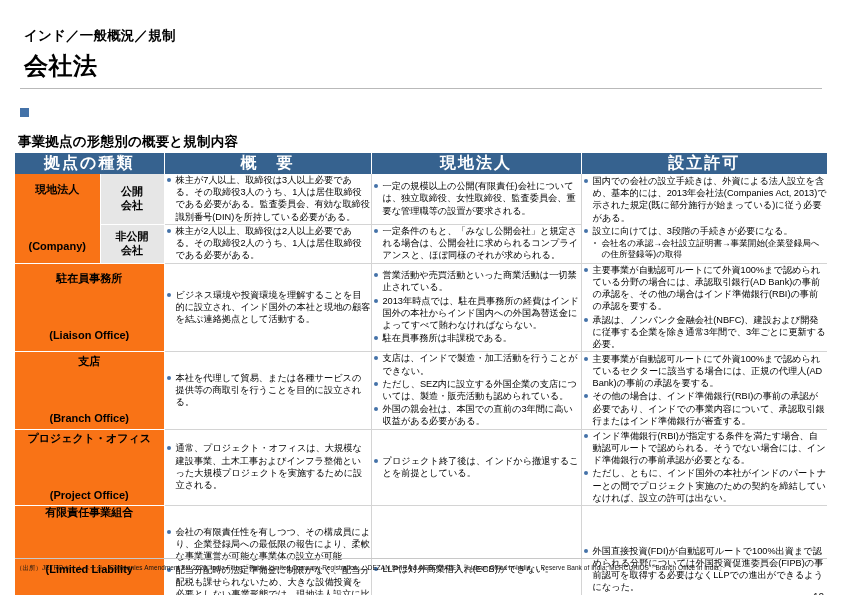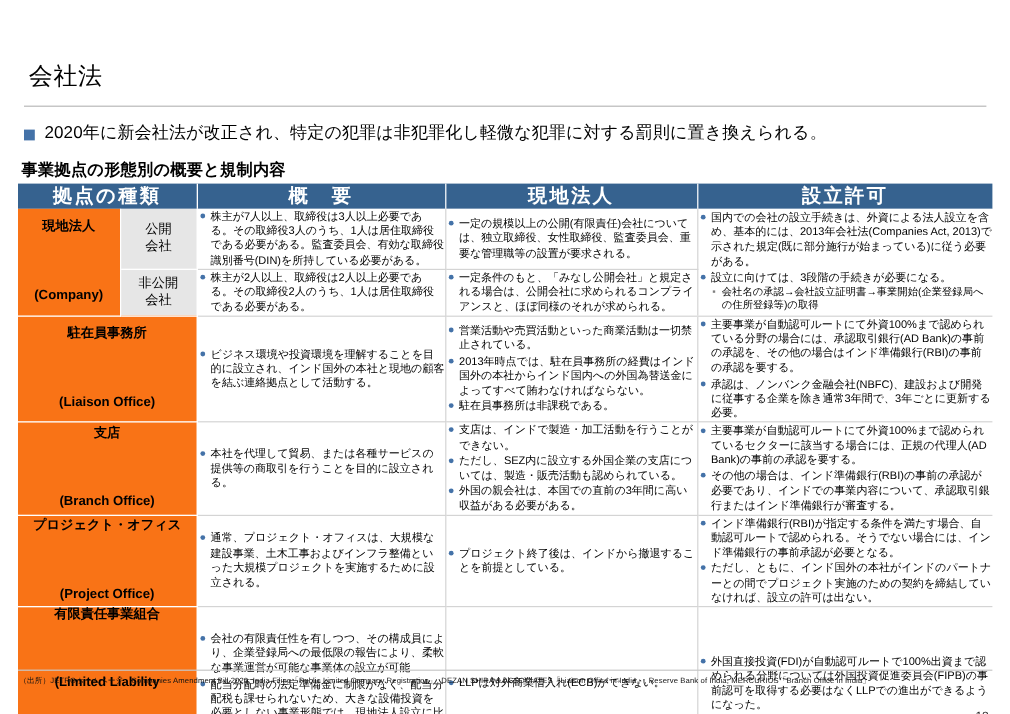--- a/index.html
+++ b/index.html
@@ -30,22 +30,22 @@
     font-size: 13.5px;
     font-weight: bold;
     letter-spacing: 0.2px;
     color: #000;
     white-space: nowrap;
   }
   .page-title {
     position: absolute;
     left: 24px;
     top: 50px;
-    font-size: 20px;
-    font-weight: normal;
+    font-size: 24px;
+    font-weight: bold;
     letter-spacing: 0.5px;
     color: #000;
     white-space: nowrap;
   }
   .title-rule {
     position: absolute;
     left: 20px;
     top: 88px;
     width: 802px;
     height: 1px;
@@ -121,21 +121,21 @@
     font-weight: bold;
     line-height: 1.25;
     border-bottom: 1px solid #ffffff;
     border-right: 1px solid #ffffff;
   }
   .rowcat .en { display: block; margin-top: 43px; }
   .subcat {
     background: #e6e6e6;
     text-align: center;
     font-size: 11px;
-    font-weight: normal;
+    font-weight: bold;
     line-height: 1.25;
     border-bottom: 1px solid #ffffff;
     border-right: 1px solid #ffffff;
   }
   .cell {
     background: #ffffff;
     padding: 3px 4px 4px 2px;
     border-bottom: 1px solid #d4d4d4;
     border-right: 1px solid #d4d4d4;
     font-size: 9.2px;
@@ -203,26 +203,26 @@
     top: 592px;
     font-size: 10px;
     color: #222;
   }
 </style>
 </head>
 <body>
 
 <div class="slide">
 
+  <div class="breadcrumb">インド／一般概況／規制</div>
   <div class="page-title">会社法</div>
   <div class="title-rule"></div>
 
   <div class="lead">
     <span class="lead-marker"></span>
-    <span class="lead-text">2020年に新会社法が改正され、特定の犯罪は非犯罪化し軽微な犯罪に対する罰則に置き換えられる。</span>
   </div>
 
   <div class="section-title">事業拠点の形態別の概要と規制内容</div>
 
   <div class="table-wrap">
     <table class="matrix">
       <colgroup>
         <col style="width:85px">
         <col style="width:64px">
         <col style="width:207px">

